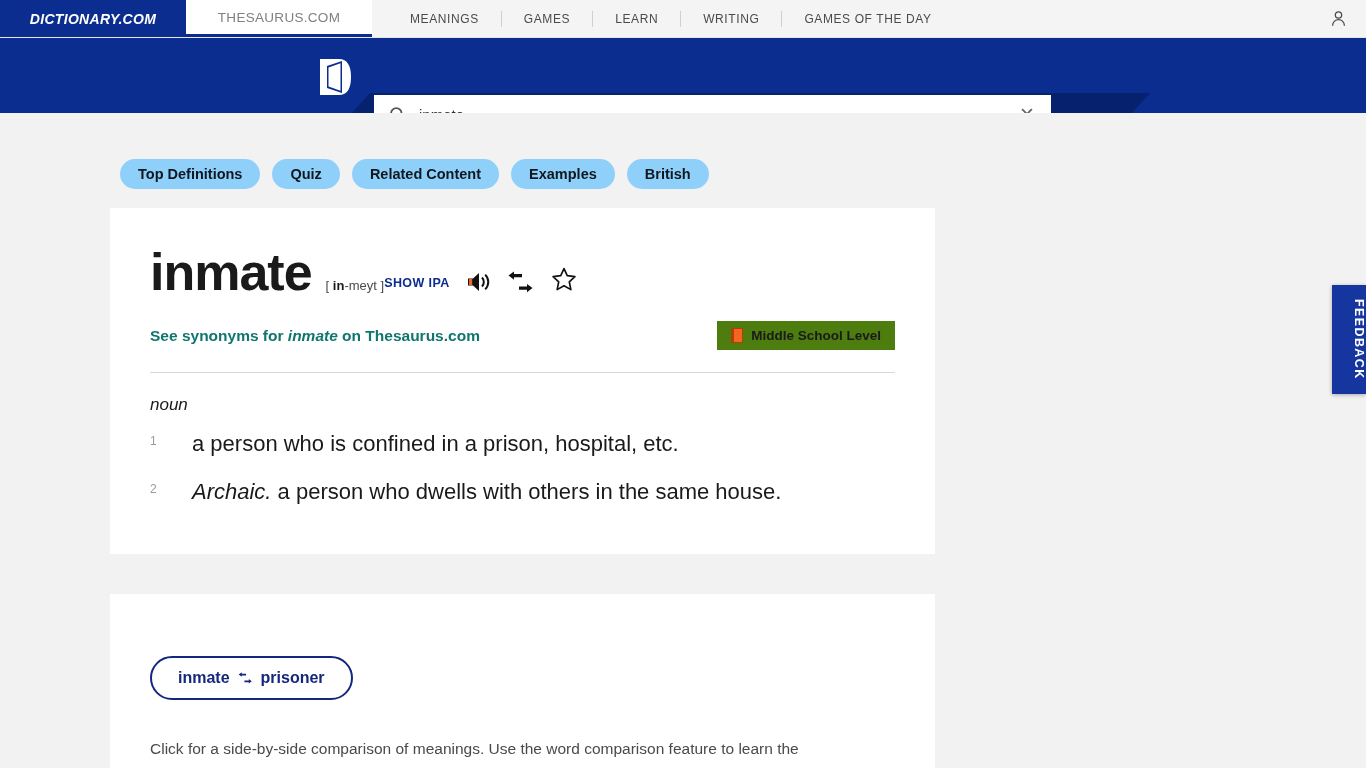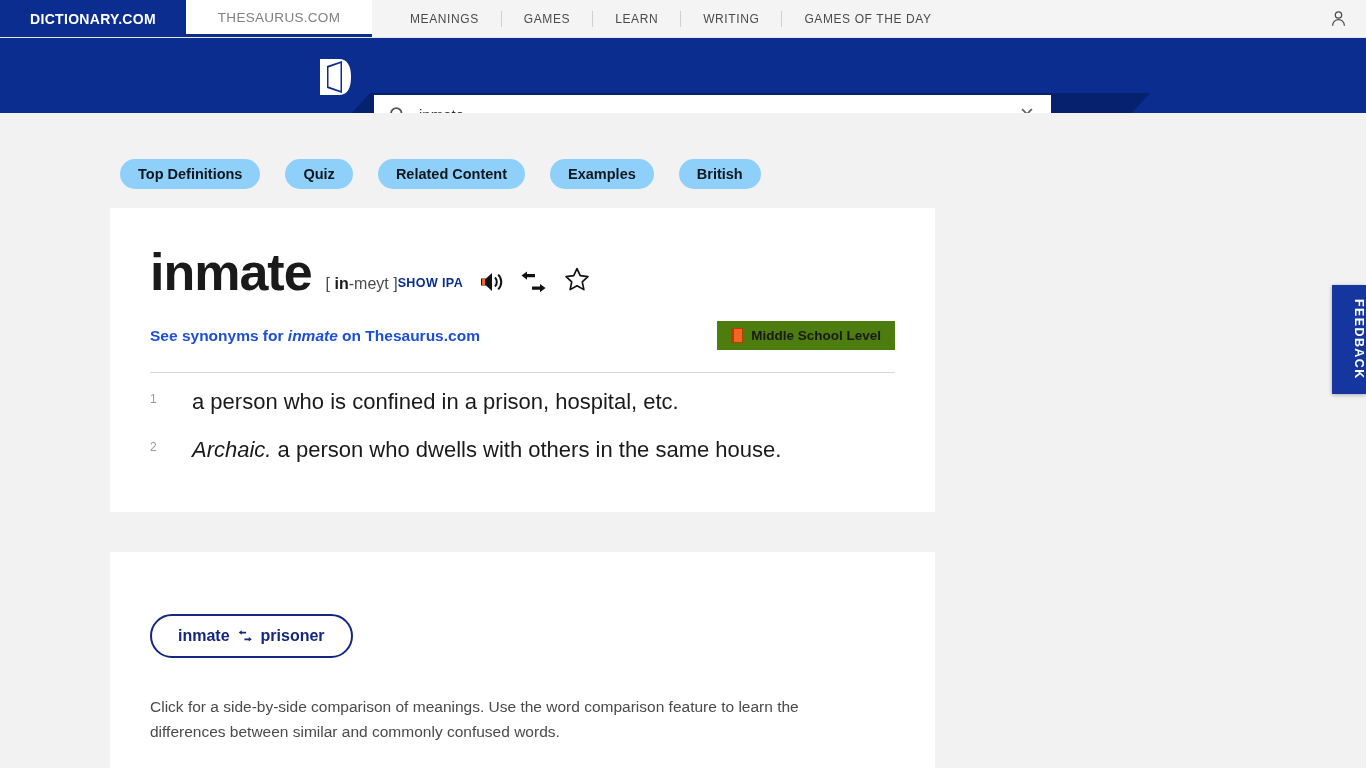--- a/index.html
+++ b/index.html
@@ -22,20 +22,21 @@
   .brand-tab {
     width: 186px;
     background: #0a2d8f;
     color: #ffffff;
     font-size: 14px;
     font-weight: bold;
     letter-spacing: .3px;
     display: flex;
     align-items: center;
     justify-content: center;
+    font-style: italic;
   }
   .thes-tab {
     width: 186px;
     background: #ffffff;
     color: #808080;
     font-size: 13.5px;
     letter-spacing: .3px;
     display: flex;
     align-items: center;
     justify-content: center;
@@ -115,21 +116,21 @@
     font-size: 19px;
     line-height: 1;
     padding: 2px 4px;
     font-family: "Liberation Sans", sans-serif;
   }
 
   
   .page { position: relative; }
   .pillrow {
     display: flex;
-    gap: 25px;
+    gap: 12px;
     padding: 46px 0 0 120px;
   }
   .pill {
     background: #8ed0f9;
     color: #10171f;
     font-size: 14.5px;
     font-weight: bold;
     border: none;
     border-radius: 18px;
     height: 30px;
@@ -150,21 +151,21 @@
 
   .headline { display: flex; align-items: flex-end; position: relative; }
   .headword {
     font-size: 52px;
     font-weight: bold;
     color: #1a1a1a;
     letter-spacing: -1px;
     line-height: 1;
   }
   .pron {
-    font-size: 16px;
+    font-size: 13px;
     color: #4a4a4a;
     margin-left: 14px;
     padding-bottom: 5px;
     white-space: nowrap;
   }
   .pron b { color: #1a1a1a; }
   .showipa {
     font-size: 12.5px;
     font-weight: bold;
     color: #0a2d8f;
@@ -191,21 +192,21 @@
     position: absolute;
     right: 18px; bottom: -13px;
     width: 0; height: 0;
     border-left: 0 solid transparent;
     border-right: 22px solid transparent;
     border-top: 14px solid #f8f8f8;
   }
 
   .synrow { display: flex; align-items: center; justify-content: space-between; margin-top: 23px; }
   .synlink {
-    color: #1d4ed8;
+    color: #0f766e;
     font-size: 15.5px;
     font-weight: bold;
     cursor: pointer;
   }
   .synlink i { font-style: italic; }
   .levelbadge {
     background: #4d7c0f;
     display: flex;
     align-items: center;
     gap: 8px;
@@ -369,20 +370,21 @@
     <div class="synrow">
       <div class="synlink"><span>See synonyms for </span><i>inmate</i><span> on </span><span>Thesaurus.com</span></div>
       <div class="levelbadge">
         <span class="bookicon"></span>
         <span>Middle School Level</span>
       </div>
     </div>
 
     <div class="rule"></div>
 
+    <div class="pos">noun</div>
 
     <ul class="defs">
       <li class="def">
         <span class="defnum">1</span>
         <span class="deftext">a person who is confined in a prison, hospital, etc.</span>
       </li>
       <li class="def">
         <span class="defnum">2</span>
         <span class="deftext"><i>Archaic.</i><span> a person who dwells with others in the same house.</span></span>
       </li>

